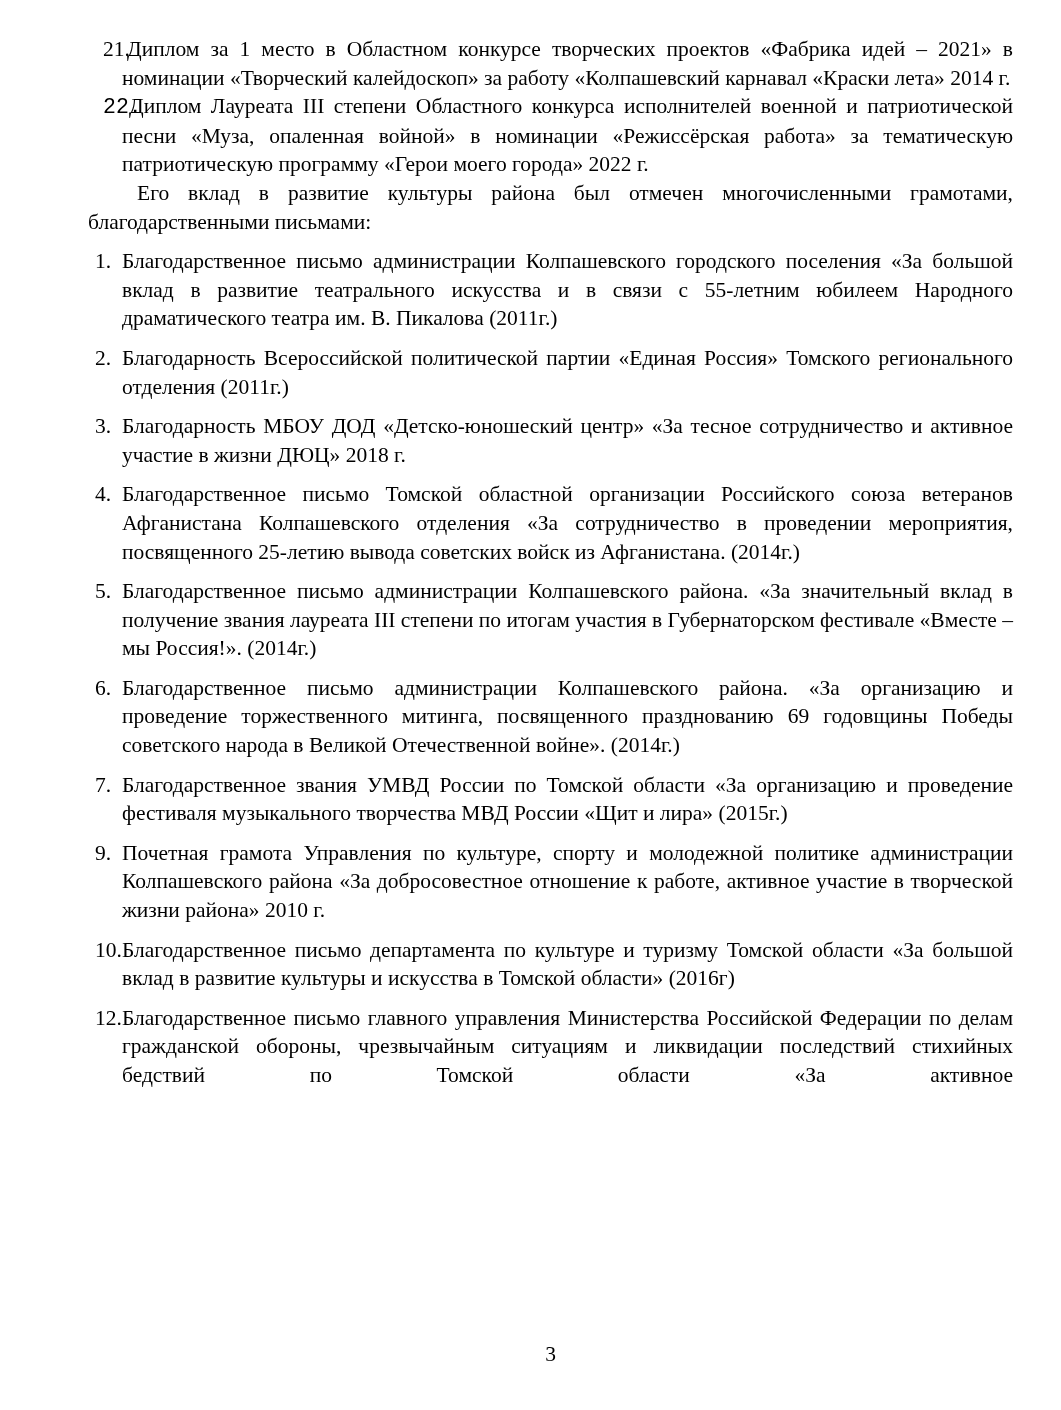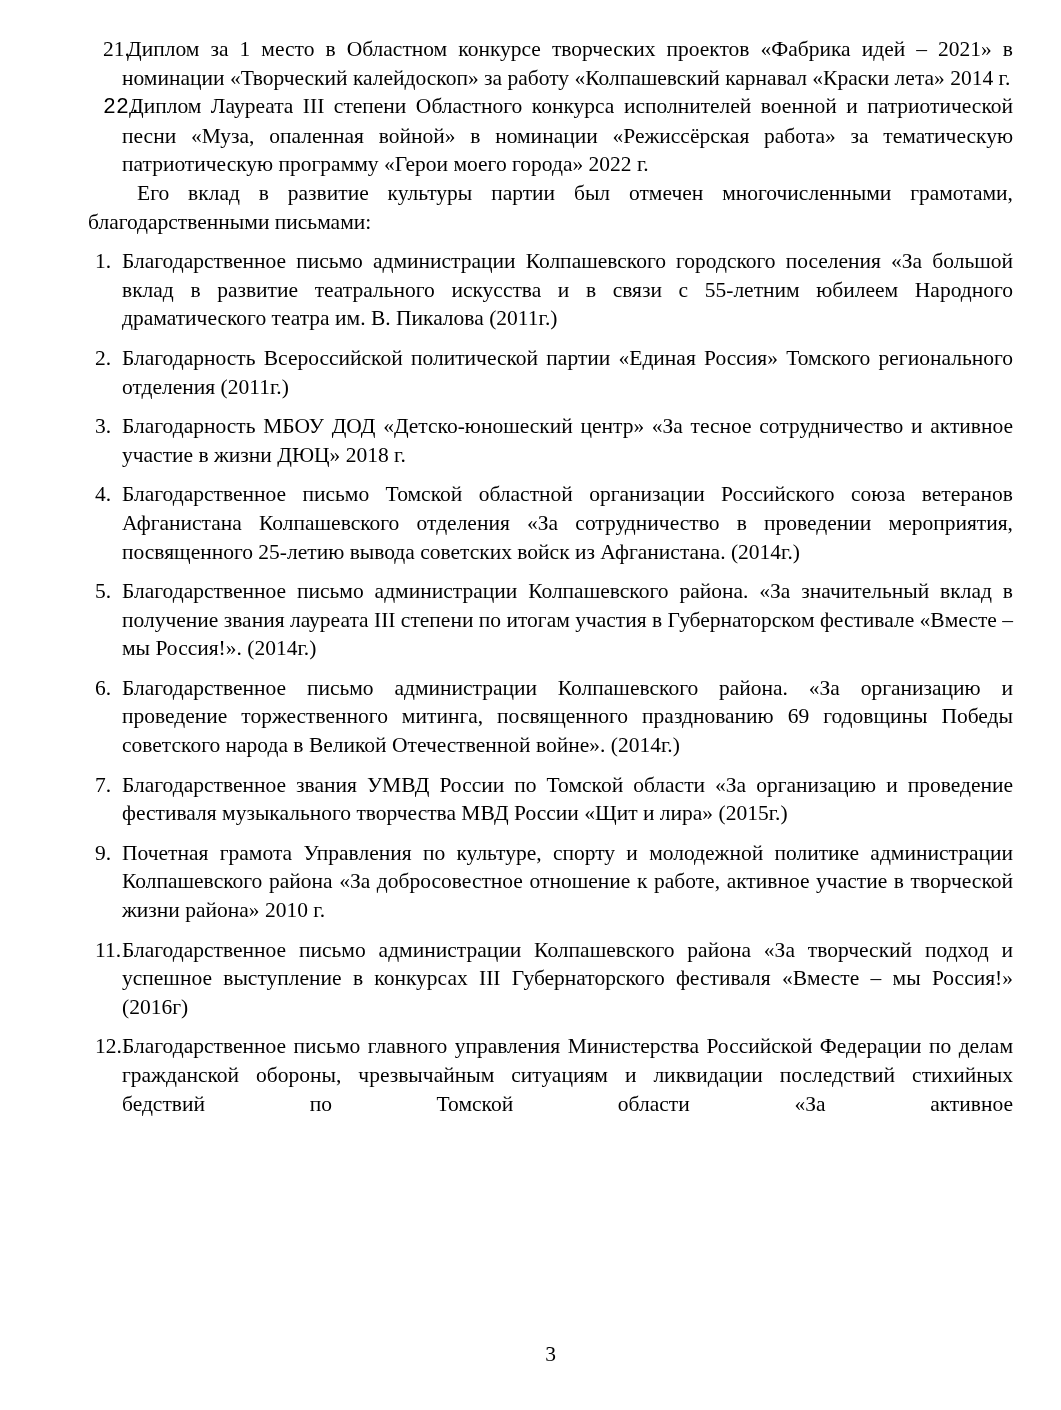--- a/index.html
+++ b/index.html
@@ -63,40 +63,40 @@
 </head>
 <body>
 
 <div class="page">
   <div class="content">
 
     <div class="li li-top"><span class="num num-w24">21.</span><span>Диплом за 1 место в Областном конкурсе творческих проектов «Фабрика идей – 2021» в номинации «Творческий калейдоскоп» за работу «Колпашевский карнавал «Краски лета» 2014 г.</span></div>
 
     <div class="li li-top"><span class="num num-w26">22.</span><span>Диплом Лауреата III степени Областного конкурса исполнителей военной и патриотической песни «Муза, опаленная войной» в номинации «Режиссёрская работа» за тематическую патриотическую программу «Герои моего города» 2022 г.</span></div>
 
-    <p class="para">Его вклад в развитие культуры партии был отмечен многочисленными грамотами, благодарственными письмами:</p>
+    <p class="para">Его вклад в развитие культуры района был отмечен многочисленными грамотами, благодарственными письмами:</p>
 
     <div class="li li-main"><span class="num num-w27">1.</span><span>Благодарственное письмо администрации Колпашевского городского поселения «За большой вклад в развитие театрального искусства и в связи с 55-летним юбилеем Народного драматического театра им. В. Пикалова (2011г.)</span></div>
 
     <div class="li li-main"><span class="num num-w27">2.</span><span>Благодарность Всероссийской политической партии «Единая Россия» Томского регионального отделения (2011г.)</span></div>
 
     <div class="li li-main"><span class="num num-w27">3.</span><span>Благодарность МБОУ ДОД «Детско-юношеский центр» «За тесное сотрудничество и активное участие в жизни ДЮЦ» 2018 г.</span></div>
 
     <div class="li li-main"><span class="num num-w27">4.</span><span>Благодарственное письмо Томской областной организации Российского союза ветеранов Афганистана Колпашевского отделения «За сотрудничество в проведении мероприятия, посвященного 25-летию вывода советских войск из Афганистана. (2014г.)</span></div>
 
     <div class="li li-main"><span class="num num-w27">5.</span><span>Благодарственное письмо администрации Колпашевского района. «За значительный вклад в получение звания лауреата III степени по итогам участия в Губернаторском фестивале «Вместе – мы Россия!». (2014г.)</span></div>
 
     <div class="li li-main"><span class="num num-w27">6.</span><span>Благодарственное письмо администрации Колпашевского района. «За организацию и проведение торжественного митинга, посвященного празднованию 69 годовщины Победы советского народа в Великой Отечественной войне». (2014г.)</span></div>
 
     <div class="li li-main"><span class="num num-w27">7.</span><span>Благодарственное звания УМВД России по Томской области «За организацию и проведение фестиваля музыкального творчества МВД России «Щит и лира» (2015г.)</span></div>
 
 
     <div class="li li-main"><span class="num num-w27">9.</span><span>Почетная грамота Управления по культуре, спорту и молодежной политике администрации Колпашевского района «За добросовестное отношение к работе, активное участие в творческой жизни района» 2010 г.</span></div>
 
+    <div class="li li-main"><span class="num num-w27">10.</span><span>Благодарственное письмо департамента по культуре и туризму Томской области «За большой вклад в развитие культуры и искусства в Томской области» (2016г)</span></div>
 
-    <div class="li li-main"><span class="num num-w27">11.</span><span>Благодарственное письмо администрации Колпашевского района «За творческий подход и успешное выступление в конкурсах III Губернаторского фестиваля «Вместе – мы Россия!» (2016г)</span></div>
 
     <div class="li li-main cut"><span class="num num-w27">12.</span><span>Благодарственное письмо главного управления Министерства Российской Федерации по делам гражданской обороны, чрезвычайным ситуациям и ликвидации последствий стихийных бедствий по Томской области «За активное</span></div>
 
   </div>
 
   <div class="page-number">3</div>
 </div>
 
 </body></html>

